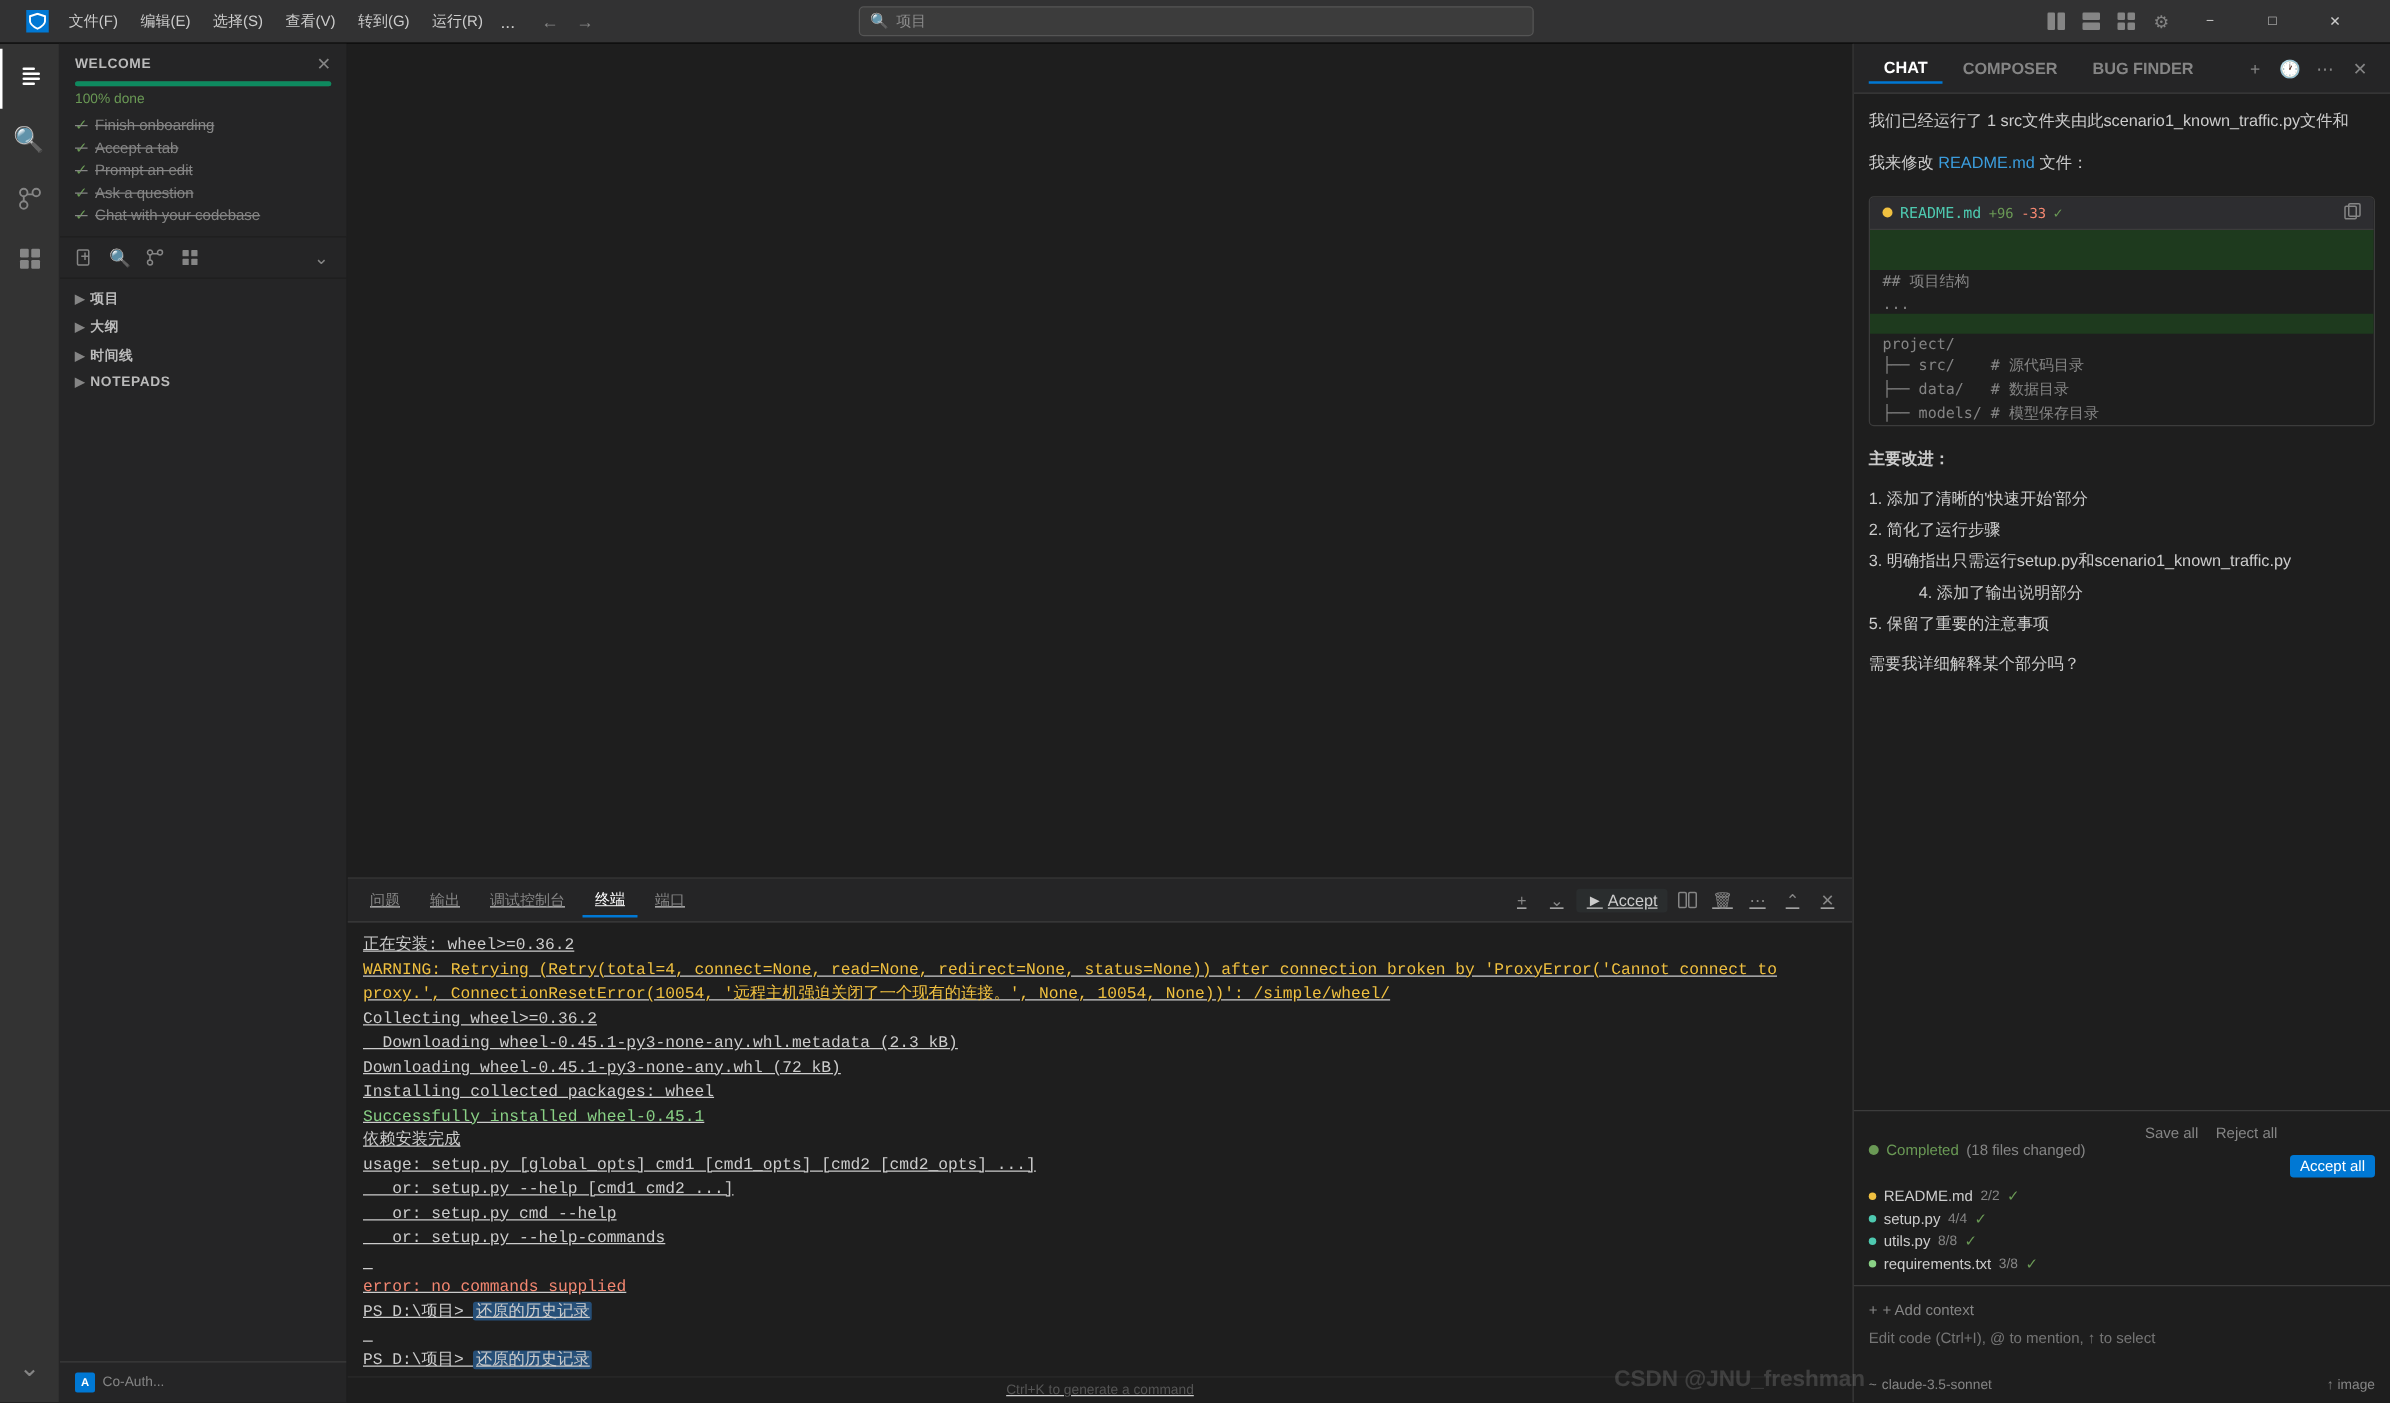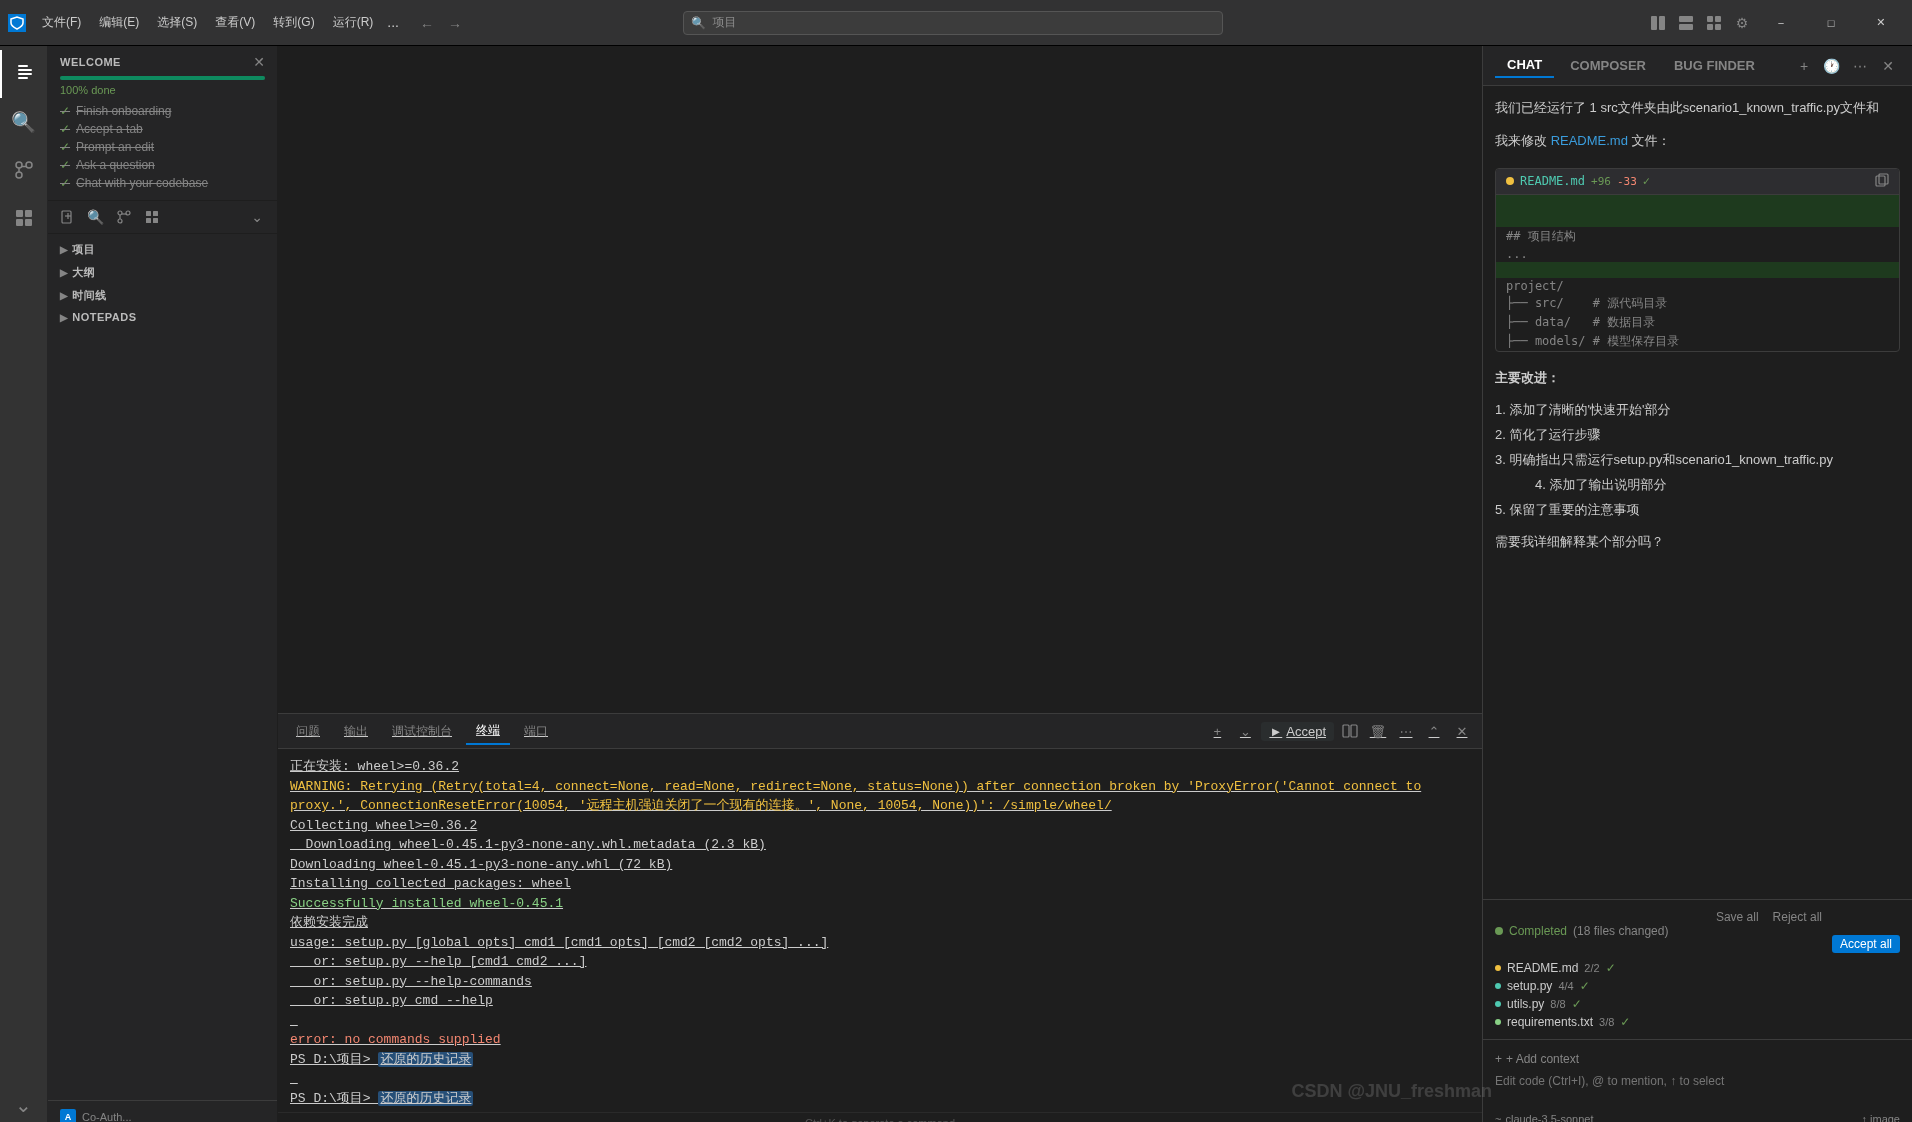--- a/index.html
+++ b/index.html
@@ -8,25 +8,25 @@
       background: #1e1e1e;
       color: #cccccc;
       width: 1912px;
       height: 1122px;
       overflow: hidden;
       font-size: 13px;
     }
 
     
     .titlebar {
-      height: 46px;
+      height: 35px;
       background: #323233;
       display: flex;
       align-items: center;
-      padding: 0 8px;
+      padding: 0 21px;
       gap: 8px;
       border-bottom: 1px solid #000;
     }
     .titlebar-icon {
       width: 18px;
       height: 18px;
       background: #0078d4;
       display: flex; align-items: center; justify-content: center;
       font-size: 12px;
       color: white;
@@ -463,21 +463,21 @@
       color: #858585;
       cursor: pointer;
     }
     .chat-image-btn {
       font-size: 11px;
       color: #858585;
       cursor: pointer;
     }
     .watermark {
       position: absolute;
-      bottom: 20px;
+      bottom: 8px;
       right: 420px;
       font-size: 18px;
       color: rgba(255,255,255,0.15);
       font-weight: bold;
       pointer-events: none;
     }
     .ai-icon {
       width: 16px; height: 16px;
       background: #0078d4;
       border-radius: 2px;
@@ -699,22 +699,22 @@
         <div>正在安装: wheel&gt;=0.36.2</div>
         <div class="warn">WARNING: Retrying (Retry(total=4, connect=None, read=None, redirect=None, status=None)) after connection broken by 'ProxyError('Cannot connect to proxy.', ConnectionResetError(10054, '远程主机强迫关闭了一个现有的连接。', None, 10054, None))': /simple/wheel/</div>
         <div>Collecting wheel&gt;=0.36.2</div>
         <div>&nbsp;&nbsp;Downloading wheel-0.45.1-py3-none-any.whl.metadata (2.3 kB)</div>
         <div>Downloading wheel-0.45.1-py3-none-any.whl (72 kB)</div>
         <div>Installing collected packages: wheel</div>
         <div class="success">Successfully installed wheel-0.45.1</div>
         <div>依赖安装完成</div>
         <div>usage: setup.py [global_opts] cmd1 [cmd1_opts] [cmd2 [cmd2_opts] ...]</div>
         <div>&nbsp;&nbsp;&nbsp;or: setup.py --help [cmd1 cmd2 ...]</div>
+        <div>&nbsp;&nbsp;&nbsp;or: setup.py cmd --help</div>
         <div>&nbsp;&nbsp;&nbsp;or: setup.py --help-commands</div>
-        <div>&nbsp;&nbsp;&nbsp;or: setup.py cmd --help</div>
         <div>&nbsp;</div>
         <div class="error">error: no commands supplied</div>
         <div>
           <span class="prompt">PS D:\项目&gt; </span>
           <span class="terminal-highlight">还原的历史记录</span>
         </div>
         <div>&nbsp;</div>
         <div>
           <span class="prompt">PS D:\项目&gt; </span>
           <span class="terminal-highlight">还原的历史记录</span>

